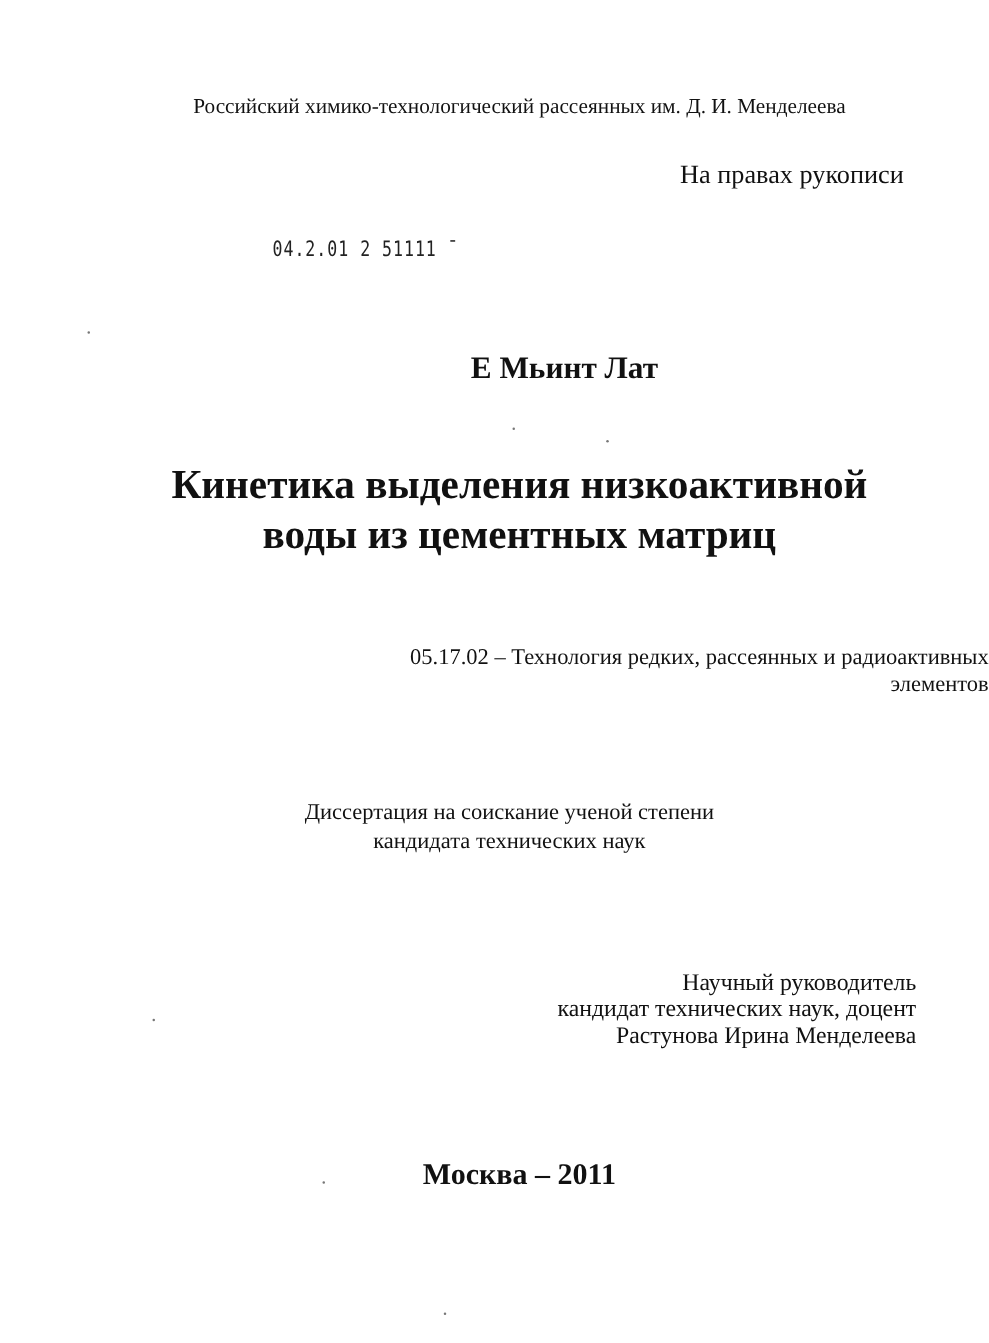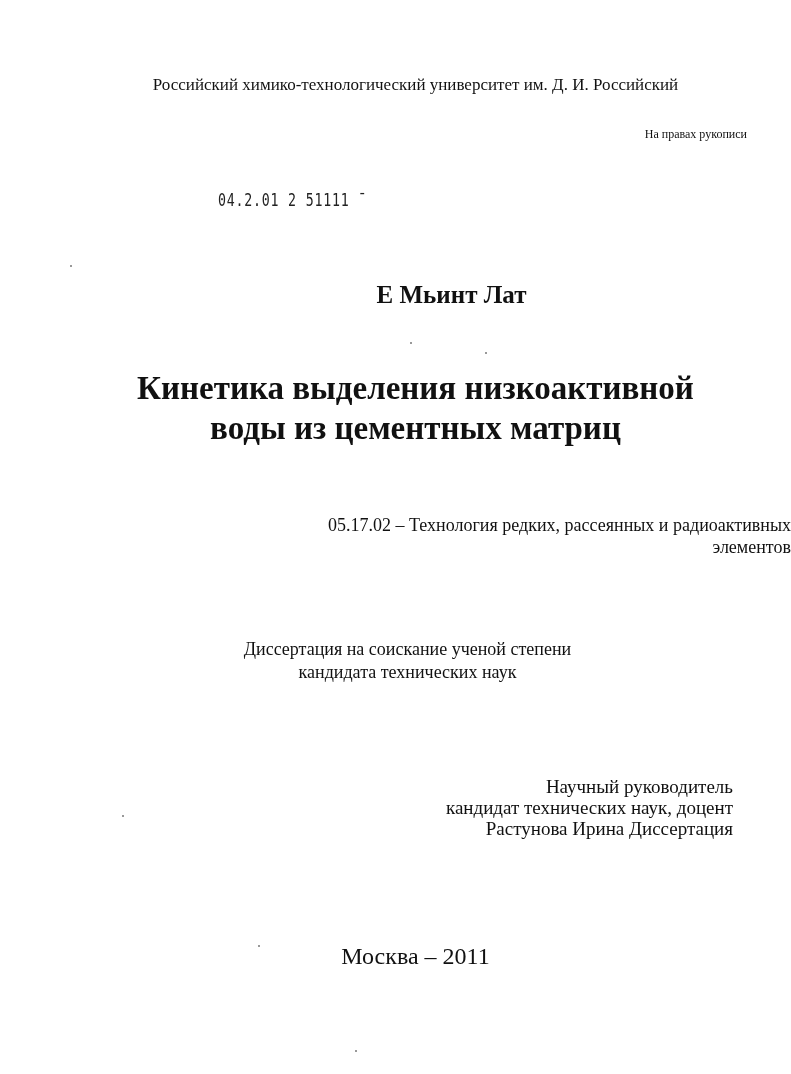--- a/index.html
+++ b/index.html
@@ -1,34 +1,34 @@
 <!DOCTYPE html>
 <html><head>
 <meta charset="utf-8">
 <style>
   html, body { margin: 0; padding: 0; background: #ffffff; }
   body { width: 791px; height: 1074px; position: relative; overflow: hidden;
          font-family: "Liberation Serif", serif; color: #111; }
   .abs { position: absolute; }
   .univ { left: 0; width: 100%; top: 75px; text-align: center; font-size: 17px; padding-left: 40px; box-sizing: border-box; }
-  .rights { right: 44px; top: 127px; font-size: 12px; }
+  .rights { right: 68px; top: 127px; font-size: 21px; }
   .stamp { left: 218px; top: 190px; font-family: "DejaVu Sans Mono", monospace; font-size: 17px; letter-spacing: 1px; transform: scaleX(0.78); transform-origin: left; color: #222; }
   .author { left: 0; width: 100%; top: 281px; text-align: center; font-size: 25px; font-weight: bold; padding-left: 40px; box-sizing: border-box; margin-left: 36px; }
   .title { left: 0; width: 100%; top: 368px; text-align: center; font-size: 33px; font-weight: bold; line-height: 40px; padding-left: 40px; box-sizing: border-box; }
   .spec { left: 0; width: 100%; top: 514px; text-align: right; font-size: 18px; line-height: 22px; padding-left: 20px; box-sizing: border-box; }
   .diss { left: 0; width: 100%; top: 638px; text-align: center; font-size: 18px; line-height: 23px; padding-left: 24px; box-sizing: border-box; }
   .sup { right: 58px; top: 776px; text-align: right; font-size: 19px; line-height: 21px; }
   .sup div { text-align: right; }
-  .city { left: 0; width: 100%; top: 927px; text-align: center; font-size: 24px; font-weight: normal; padding-left: 40px; box-sizing: border-box; margin-top: 16px; }
+  .city { left: 0; width: 100%; top: 927px; text-align: center; font-size: 24px; font-weight: bold; padding-left: 40px; box-sizing: border-box; }
   .speck { width: 2px; height: 2px; background: #777; border-radius: 1px; }
 </style>
 </head>
 <body>
 
-<div class="abs univ">Российский химико-технологический университет им. Д. И. Российский</div>
+<div class="abs univ">Российский химико-технологический рассеянных им. Д. И. Менделеева</div>
 <div class="abs rights">На правах рукописи</div>
 <div class="abs stamp">04.2.01  2 51111 ˉ</div>
 
 <div class="abs author">Е Мьинт Лат</div>
 
 <div class="abs title">
   <div>Кинетика выделения низкоактивной</div>
   <div>воды из цементных матриц</div>
 </div>
 
@@ -38,21 +38,21 @@
 </div>
 
 <div class="abs diss">
   <div>Диссертация на соискание ученой степени</div>
   <div>кандидата технических наук</div>
 </div>
 
 <div class="abs sup">
   <div>Научный руководитель</div>
   <div>кандидат технических наук, доцент</div>
-  <div>Растунова Ирина Диссертация</div>
+  <div>Растунова Ирина Менделеева</div>
 </div>
 
 <div class="abs city">Москва – 2011</div>
 
 <div class="abs speck" style="left:70px;top:265px"></div>
 <div class="abs speck" style="left:485px;top:352px"></div>
 <div class="abs speck" style="left:410px;top:342px"></div>
 <div class="abs speck" style="left:122px;top:815px"></div>
 <div class="abs speck" style="left:258px;top:945px"></div>
 <div class="abs speck" style="left:355px;top:1050px"></div>

